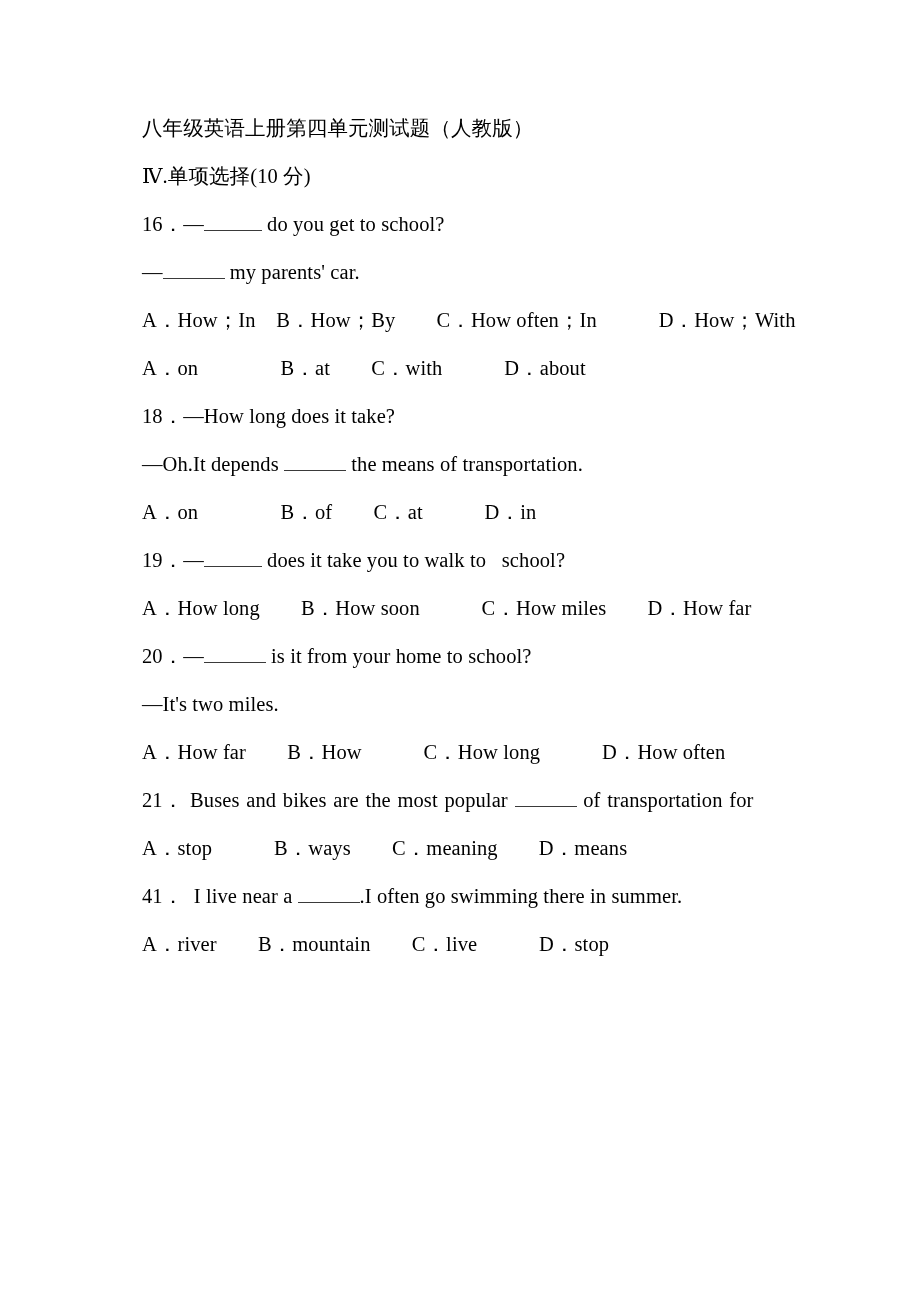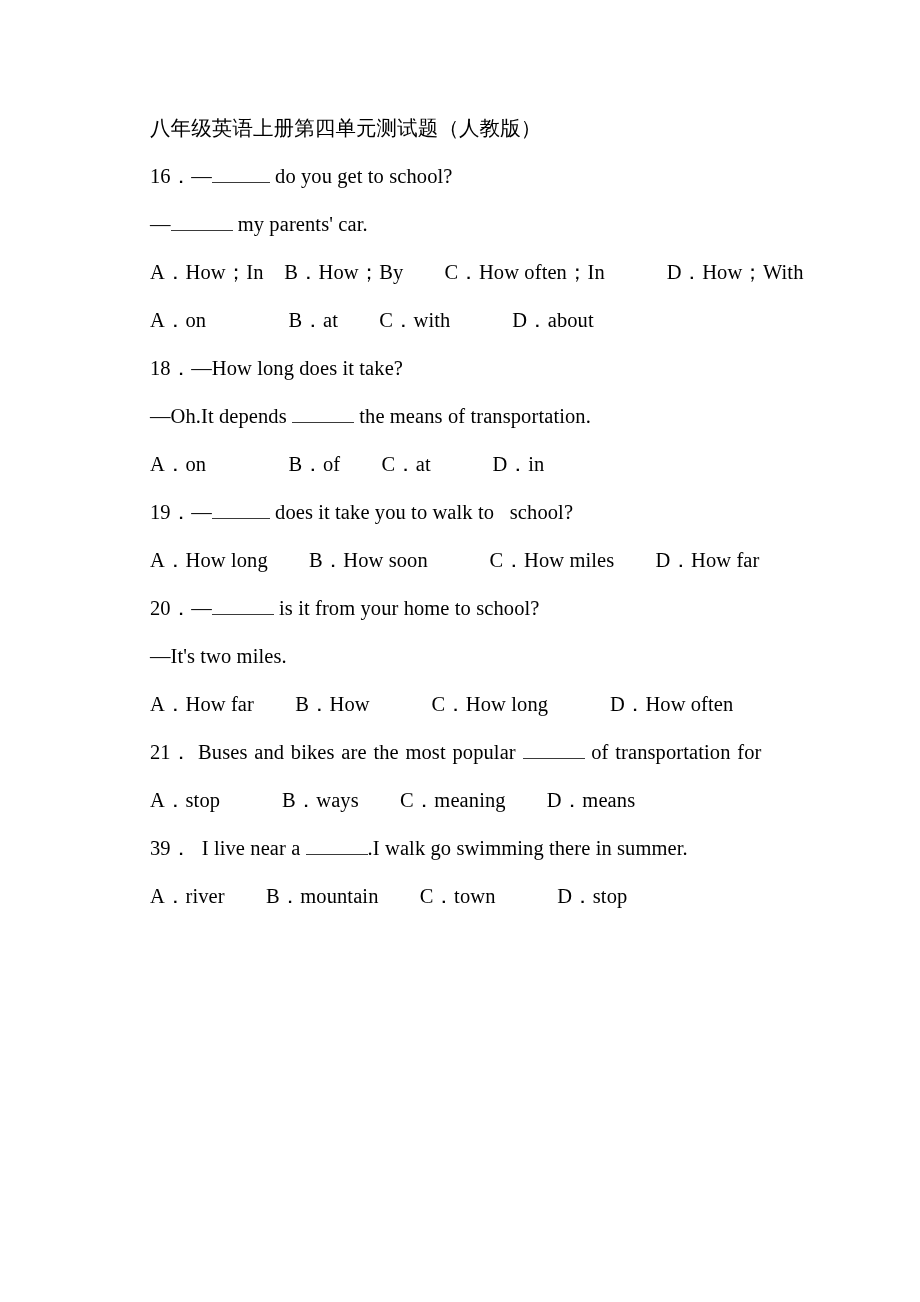--- a/index.html
+++ b/index.html
@@ -20,21 +20,20 @@
     left: 0; top: 0;
     width: 920px;
     height: 1302px;
     background: #ffffff;
   }
   .col {
     position: absolute;
     left: 142px;
     top: 104px;
     width: 645px;
-    margin-left: 8px;
   }
   .ln {
     font-size: 20.5px;
     line-height: 48px;
     height: 48px;
     white-space: pre;
     letter-spacing: 0.1px;
   }
   
   .ln.wrap {
@@ -56,20 +55,21 @@
 </style>
 </head>
 <body>
 
 <div class="page">
   <div class="col">
 
     <div class="ln title">八年级英语上册第四单元测试题（人教版）</div>
 
 
+    <div class="ln">Ⅳ.单项选择(10 分)</div>
 
     <div class="ln"><span>16．</span><span class="dash">—</span><span class="blank b-sm"></span><span> do you get to school?</span></div>
     <div class="ln"><span class="dash">—</span><span class="blank b-md"></span><span> my parents' car.</span></div>
     <div class="ln">A．How；In　B．How；By　　C．How often；In　　　D．How；With</div>
 
     <div class="ln">A．on　　　　B．at　　C．with　　　D．about</div>
 
     <div class="ln"><span>18．</span><span class="dash">—</span><span>How long does it take?</span></div>
     <div class="ln"><span class="dash">—</span><span>Oh.It depends </span><span class="blank b-md"></span><span> the means of transportation.</span></div>
     <div class="ln">A．on　　　　B．of　　C．at　　　D．in</div>
@@ -77,17 +77,17 @@
     <div class="ln"><span>19．</span><span class="dash">—</span><span class="blank b-sm"></span><span> does it take you to walk to   school?</span></div>
     <div class="ln">A．How long　　B．How soon　　　C．How miles　　D．How far</div>
 
     <div class="ln"><span>20．</span><span class="dash">—</span><span class="blank b-md"></span><span> is it from your home to school?</span></div>
     <div class="ln"><span class="dash">—</span><span>It's two miles.</span></div>
     <div class="ln">A．How far　　B．How　　　C．How long　　　D．How often</div>
 
     <div class="ln wrap"><span>21．  Buses and bikes are the most popular </span><span class="blank b-md"></span><span> of transportation for</span></div>
     <div class="ln">A．stop　　　B．ways　　C．meaning　　D．means</div>
 
-    <div class="ln"><span>39．</span><span>  I live near a </span><span class="blank b-md"></span><span>.I walk go swimming there in summer.</span></div>
-    <div class="ln">A．river　　B．mountain　　C．town　　　D．stop</div>
+    <div class="ln"><span>41．</span><span>  I live near a </span><span class="blank b-md"></span><span>.I often go swimming there in summer.</span></div>
+    <div class="ln">A．river　　B．mountain　　C．live　　　D．stop</div>
 
   </div>
 </div>
 
 </body></html>

